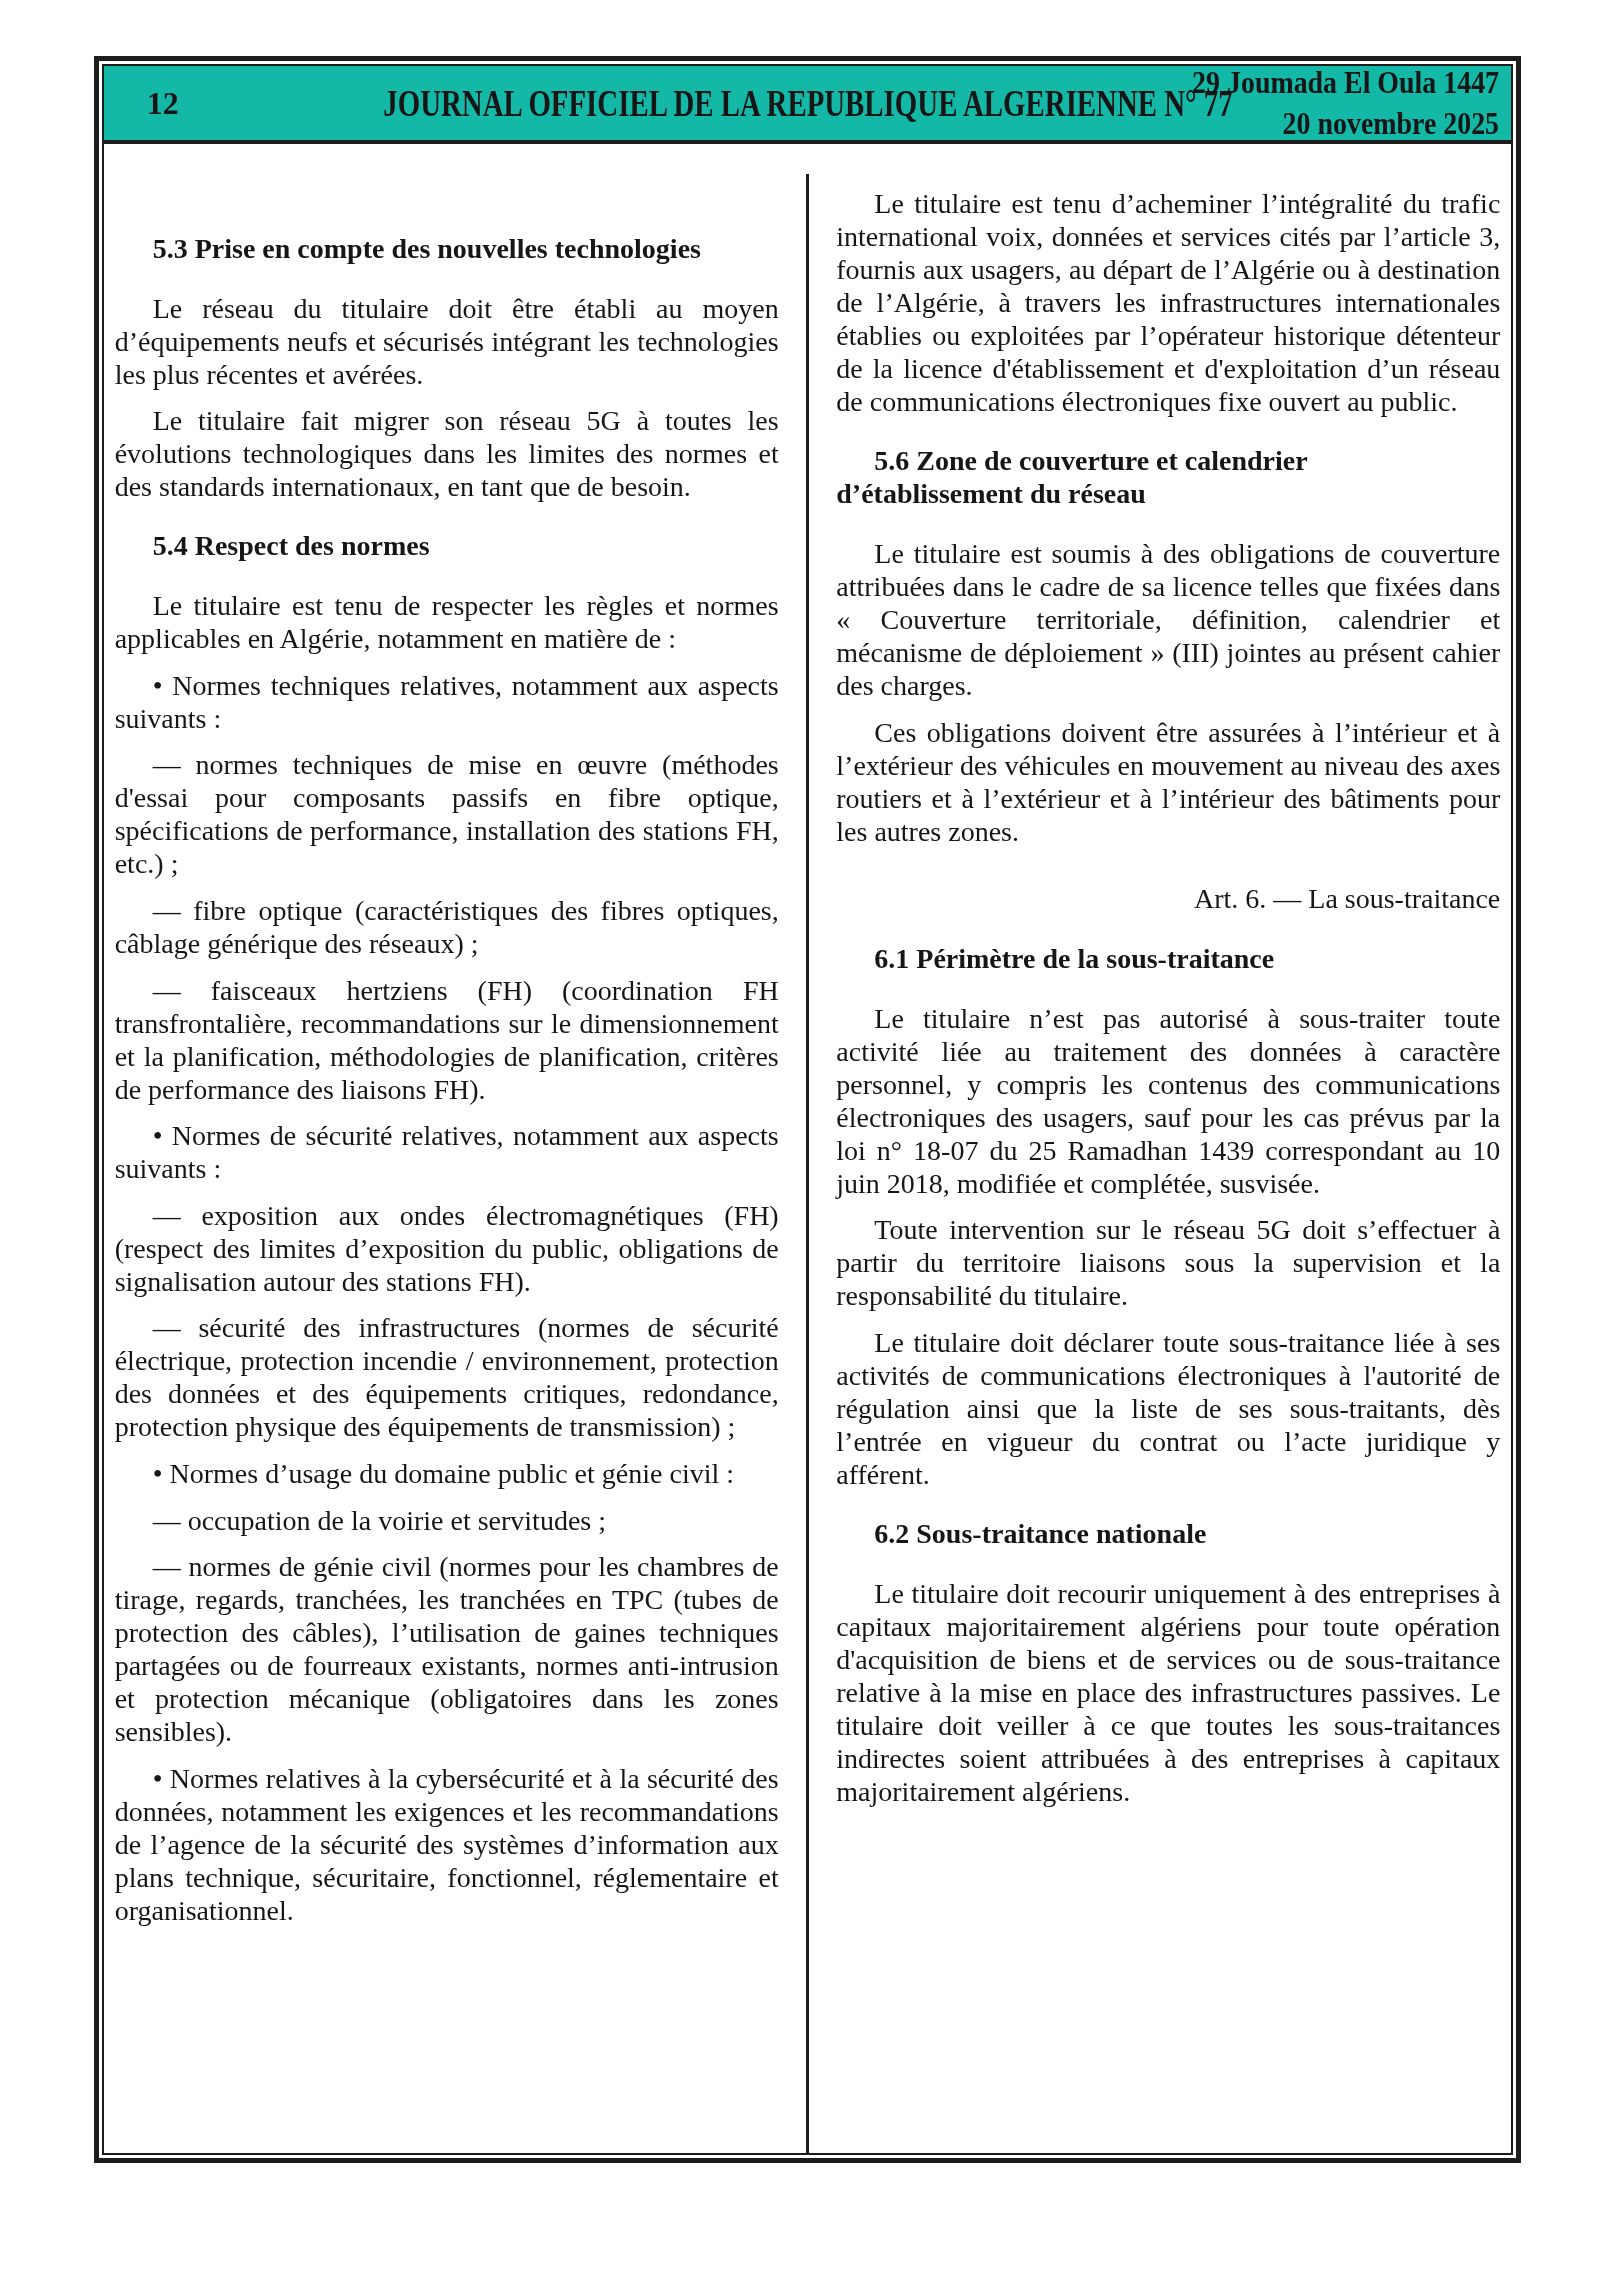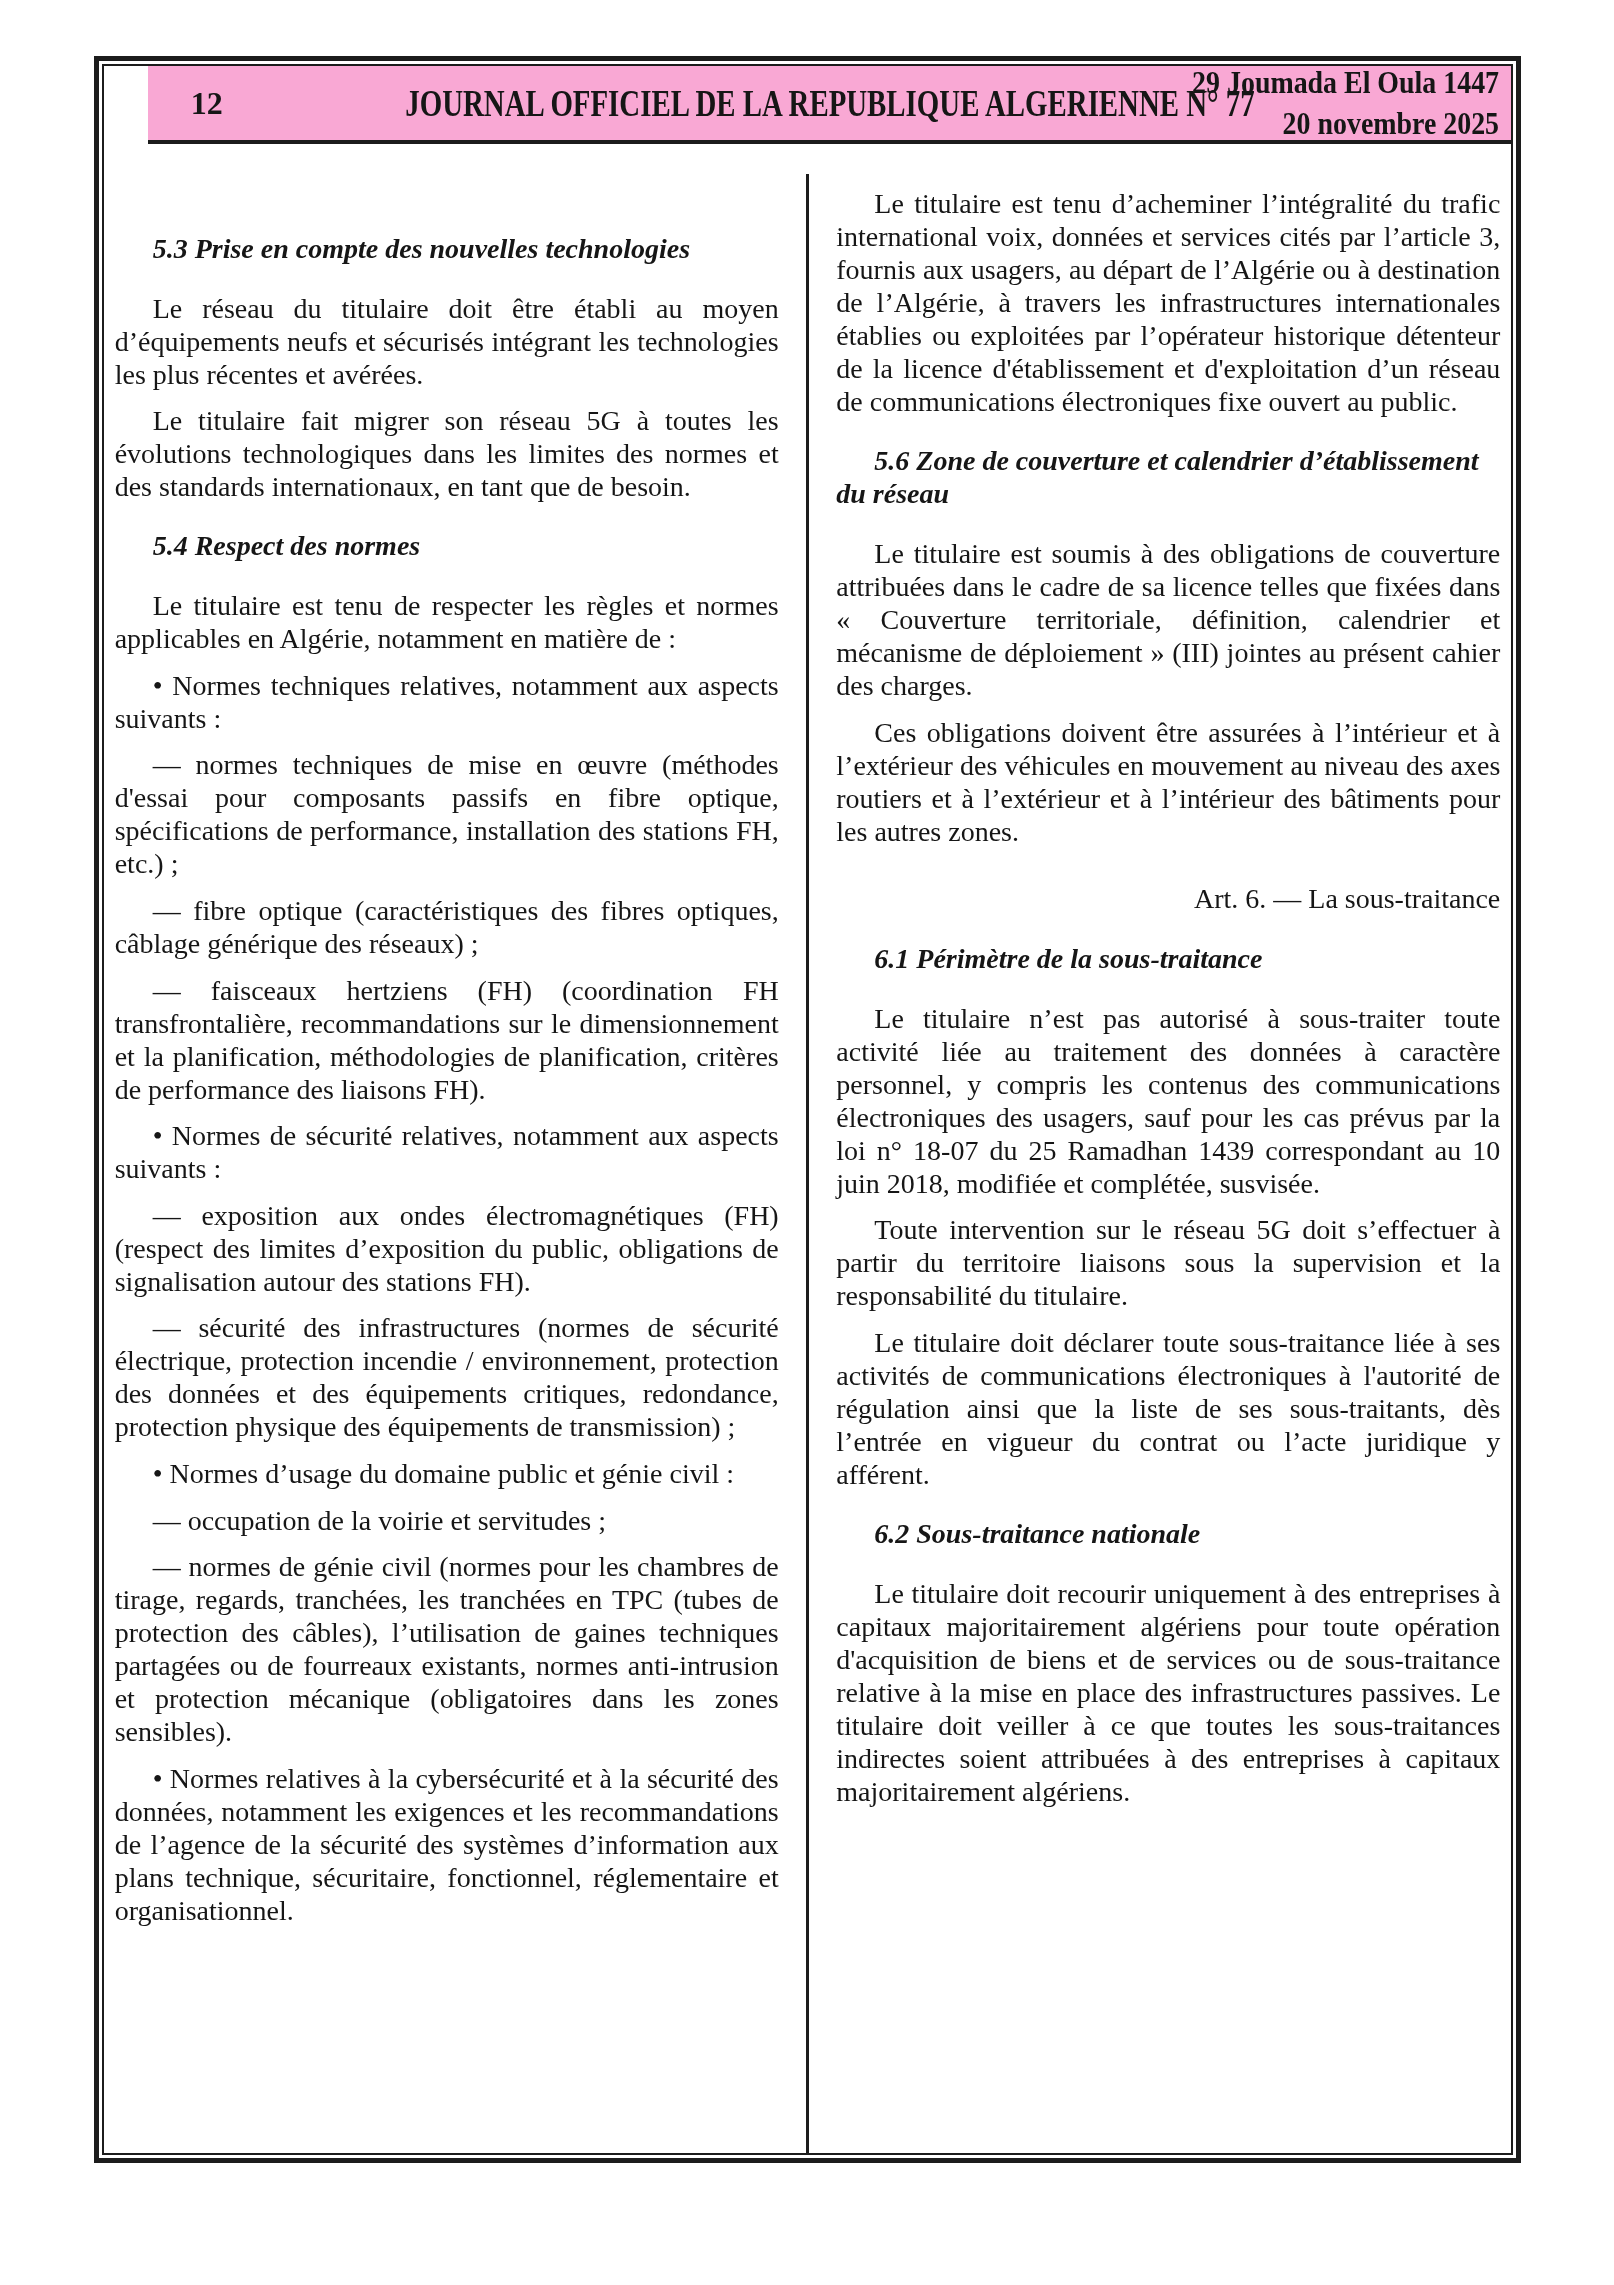--- a/index.html
+++ b/index.html
@@ -14,23 +14,22 @@
   .outer-frame{
     position:absolute;left:94px;top:56px;width:1427px;height:2107px;
     border:5.4px solid #1c1c1c;box-sizing:border-box;
   }
   .inner-frame{
     position:absolute;left:2.7px;top:2.7px;right:2.7px;bottom:2.7px;
     border:2.7px solid #1c1c1c;
   }
   .header-band{
     position:absolute;left:0;top:0;right:0;height:74px;
-    background:#f9a8d4;
+    background:#14b8a6;
     border-bottom:4.5px solid #1c1c1c;
-    margin-left:44px;
   }
   .page-number{
     position:absolute;left:43px;top:50%;transform:translateY(-50%);
     font-size:32px;font-weight:700;
   }
   .journal-title{
     position:absolute;left:50%;top:50%;
     transform:translate(-50%,-50%) scaleX(0.78);
     white-space:nowrap;
     font-size:37px;font-weight:700;letter-spacing:0px;
@@ -60,21 +59,20 @@
   .col p{
     margin:13.6px 0 0 0;
     text-indent:38px;
     text-align:justify;
   }
   .col .h{
     font-weight:700;
     margin:26px 0 27px 0;
     text-indent:38px;
     text-align:left;
-    font-style:italic;
   }
   .col .h.first{margin-top:58px;}
   .col .art{
     margin:34px 0 27px 0;
     text-indent:38px;
     text-align:right;
   }
 </style>
 </head>
 <body>

